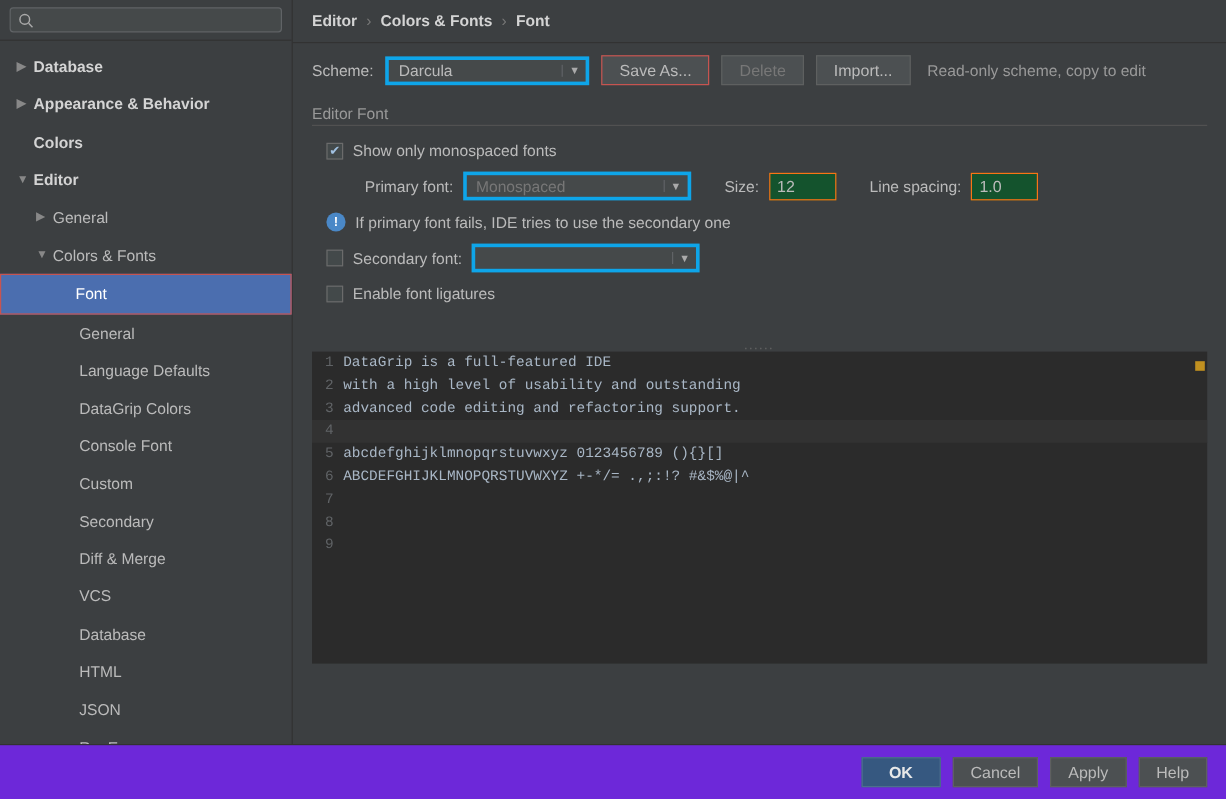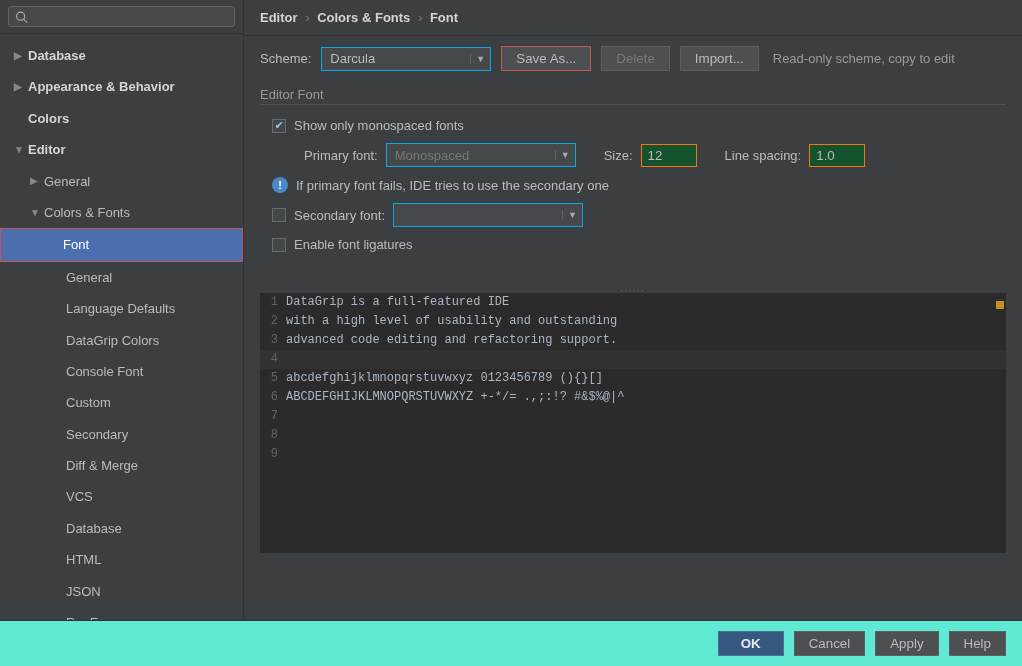--- a/index.html
+++ b/index.html
@@ -96,21 +96,21 @@
 .breadcrumb .sep { color: #777; margin: 0 4px; font-weight: normal;}
 .scheme-row {
   display: flex;
   align-items: center;
   gap: 10px;
   padding: 10px 16px;
 }
 .label { color: #bbb; }
 .combo {
   background: #45494a;
-  border: 1px solid #0ea5e9;
+  border: 3px solid #0ea5e9;
   display: flex;
   align-items: center;
   height: 24px;
 }
 .combo.disabled { color: #777; gap: 20px; }
 .combo-text { padding: 0 8px; flex: 1; }
 .combo-arrow {
   border-left: 1px solid #606366;
   width: 20px;
   text-align: center;
@@ -211,21 +211,21 @@
   right: 2px; top: 8px;
   width: 8px; height: 8px;
   background: #c09020;
 }
 .bottom-bar {
   display: flex;
   justify-content: flex-end;
   gap: 10px;
   padding: 10px 16px;
   border-top: 1px solid #323232;
-  background: #5eead4;
+  background: #6d28d9;
 }
 .btn.primary {
   background: #365880;
   border: 1px solid #4c708c;
   color: #e8e8e8;
   font-weight: 600;
   padding: 4px 22px;
 }
 </style>
 </head>

